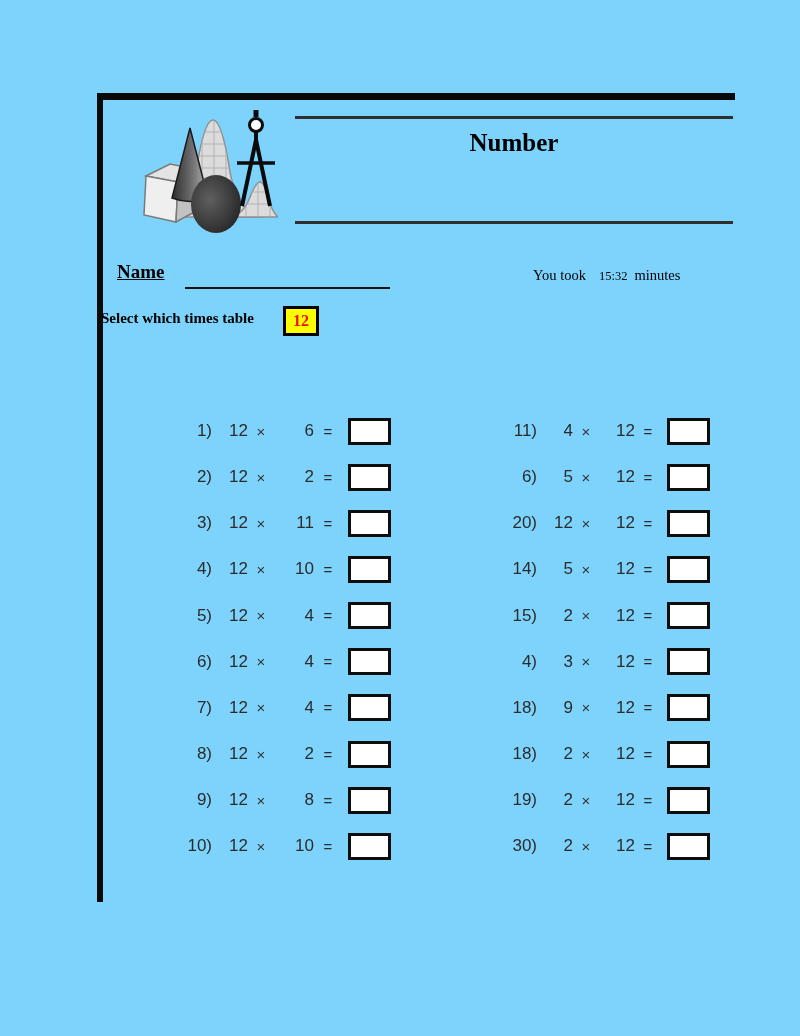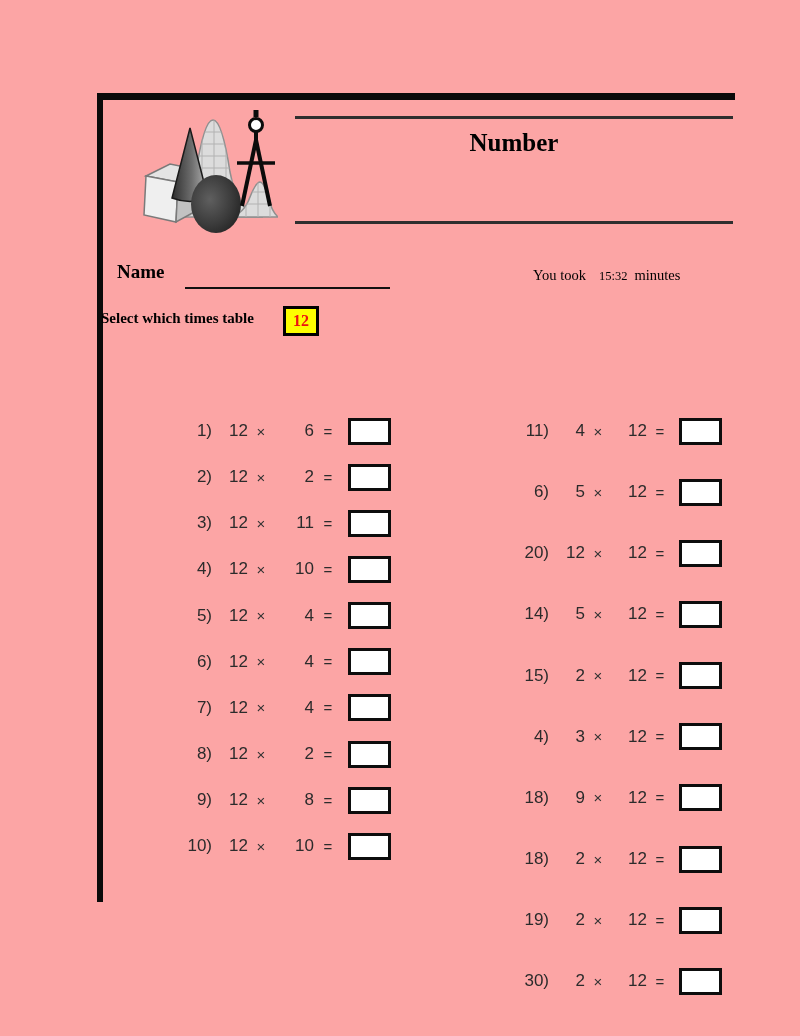--- a/index.html
+++ b/index.html
@@ -1,47 +1,47 @@
 <!DOCTYPE html>
 <html><head>
 <meta charset="utf-8">
 <style>
   html,body{margin:0;padding:0;background:#fff;}
   #page{
-    position:relative;width:800px;height:1036px;background:#fca5a5;
+    position:relative;width:800px;height:1036px;background:#7dd3fc;
     font-family:"Liberation Serif", serif;color:#000;overflow:hidden;
   }
   
   .top-bar{position:absolute;left:97px;top:93px;width:638px;height:7px;background:#0a0a0a;}
   .left-bar{position:absolute;left:97px;top:93px;width:6px;height:809px;background:#0a0a0a;}
   
   .rule{position:absolute;height:3px;background:#2f2f2f;}
   .rule-top{left:295px;top:116px;width:438px;}
   .rule-bottom{left:295px;top:221px;width:438px;}
   .title-block{
     position:absolute;left:295px;top:126px;width:438px;text-align:center;
     font-weight:bold;font-size:25px;line-height:33px;color:#000;
   }
   .logo{position:absolute;left:138px;top:102px;width:140px;height:135px;}
   
-  .name-label{position:absolute;left:117px;top:261px;font-size:19px;font-weight:bold;}
+  .name-label{position:absolute;left:117px;top:261px;font-size:19px;font-weight:bold;text-decoration:underline;}
   .name-line{position:absolute;left:185px;top:287px;width:205px;height:2px;background:#111;}
   .timer{position:absolute;left:533px;top:267px;font-size:14.5px;white-space:nowrap;}
   .timer .time{font-size:12.5px;margin:0 7px 0 13px;}
   
   .select-label{position:absolute;left:101px;top:310px;font-size:15px;font-weight:bold;}
   .table-select{
     position:absolute;left:283px;top:306px;width:30px;height:24px;
     border:3px solid #000;background:#fdfd00;color:#ee1111;
     font-size:16px;font-weight:bold;text-align:center;line-height:24px;
   }
   
   .col{position:absolute;top:408px;display:flex;flex-direction:column;}
   .col-left{left:170px;}
-  .col-right{left:507px;gap:15px;}
+  .col-right{left:495px;}
   .row{
     height:46.15px;display:flex;align-items:center;
     font-family:"Liberation Sans", sans-serif;font-size:17px;color:#2b2b2b;
   }
   .cell{display:inline-block;}
   .label{width:42px;text-align:right;}
   .op1{width:36px;text-align:right;}
   .times{width:26px;text-align:center;font-size:15px;color:#333;}
   .op2{width:40px;text-align:right;}
   .equals{width:28px;text-align:center;font-size:15px;}

